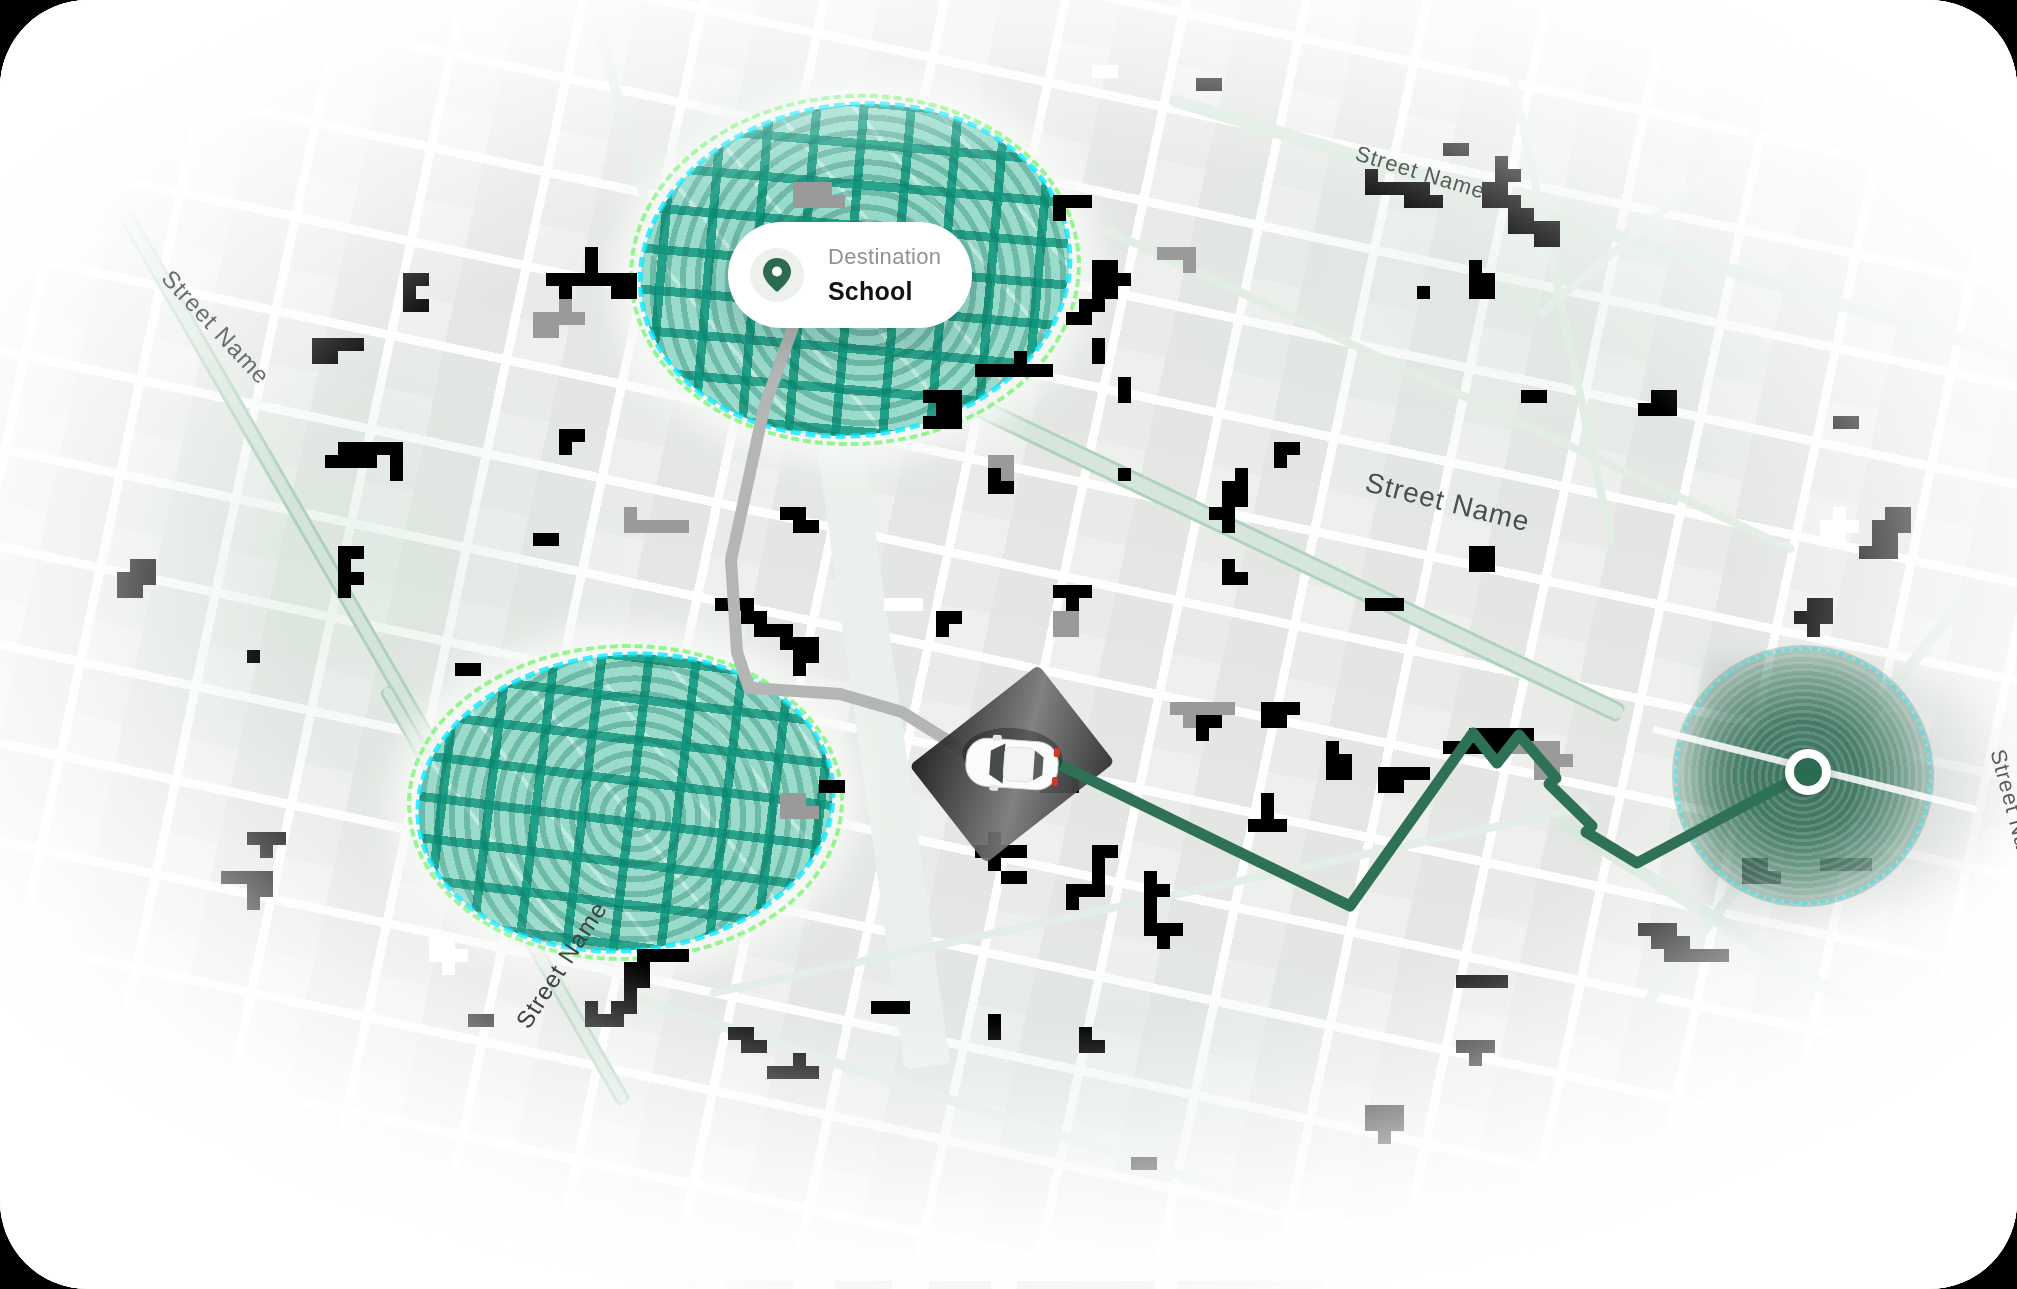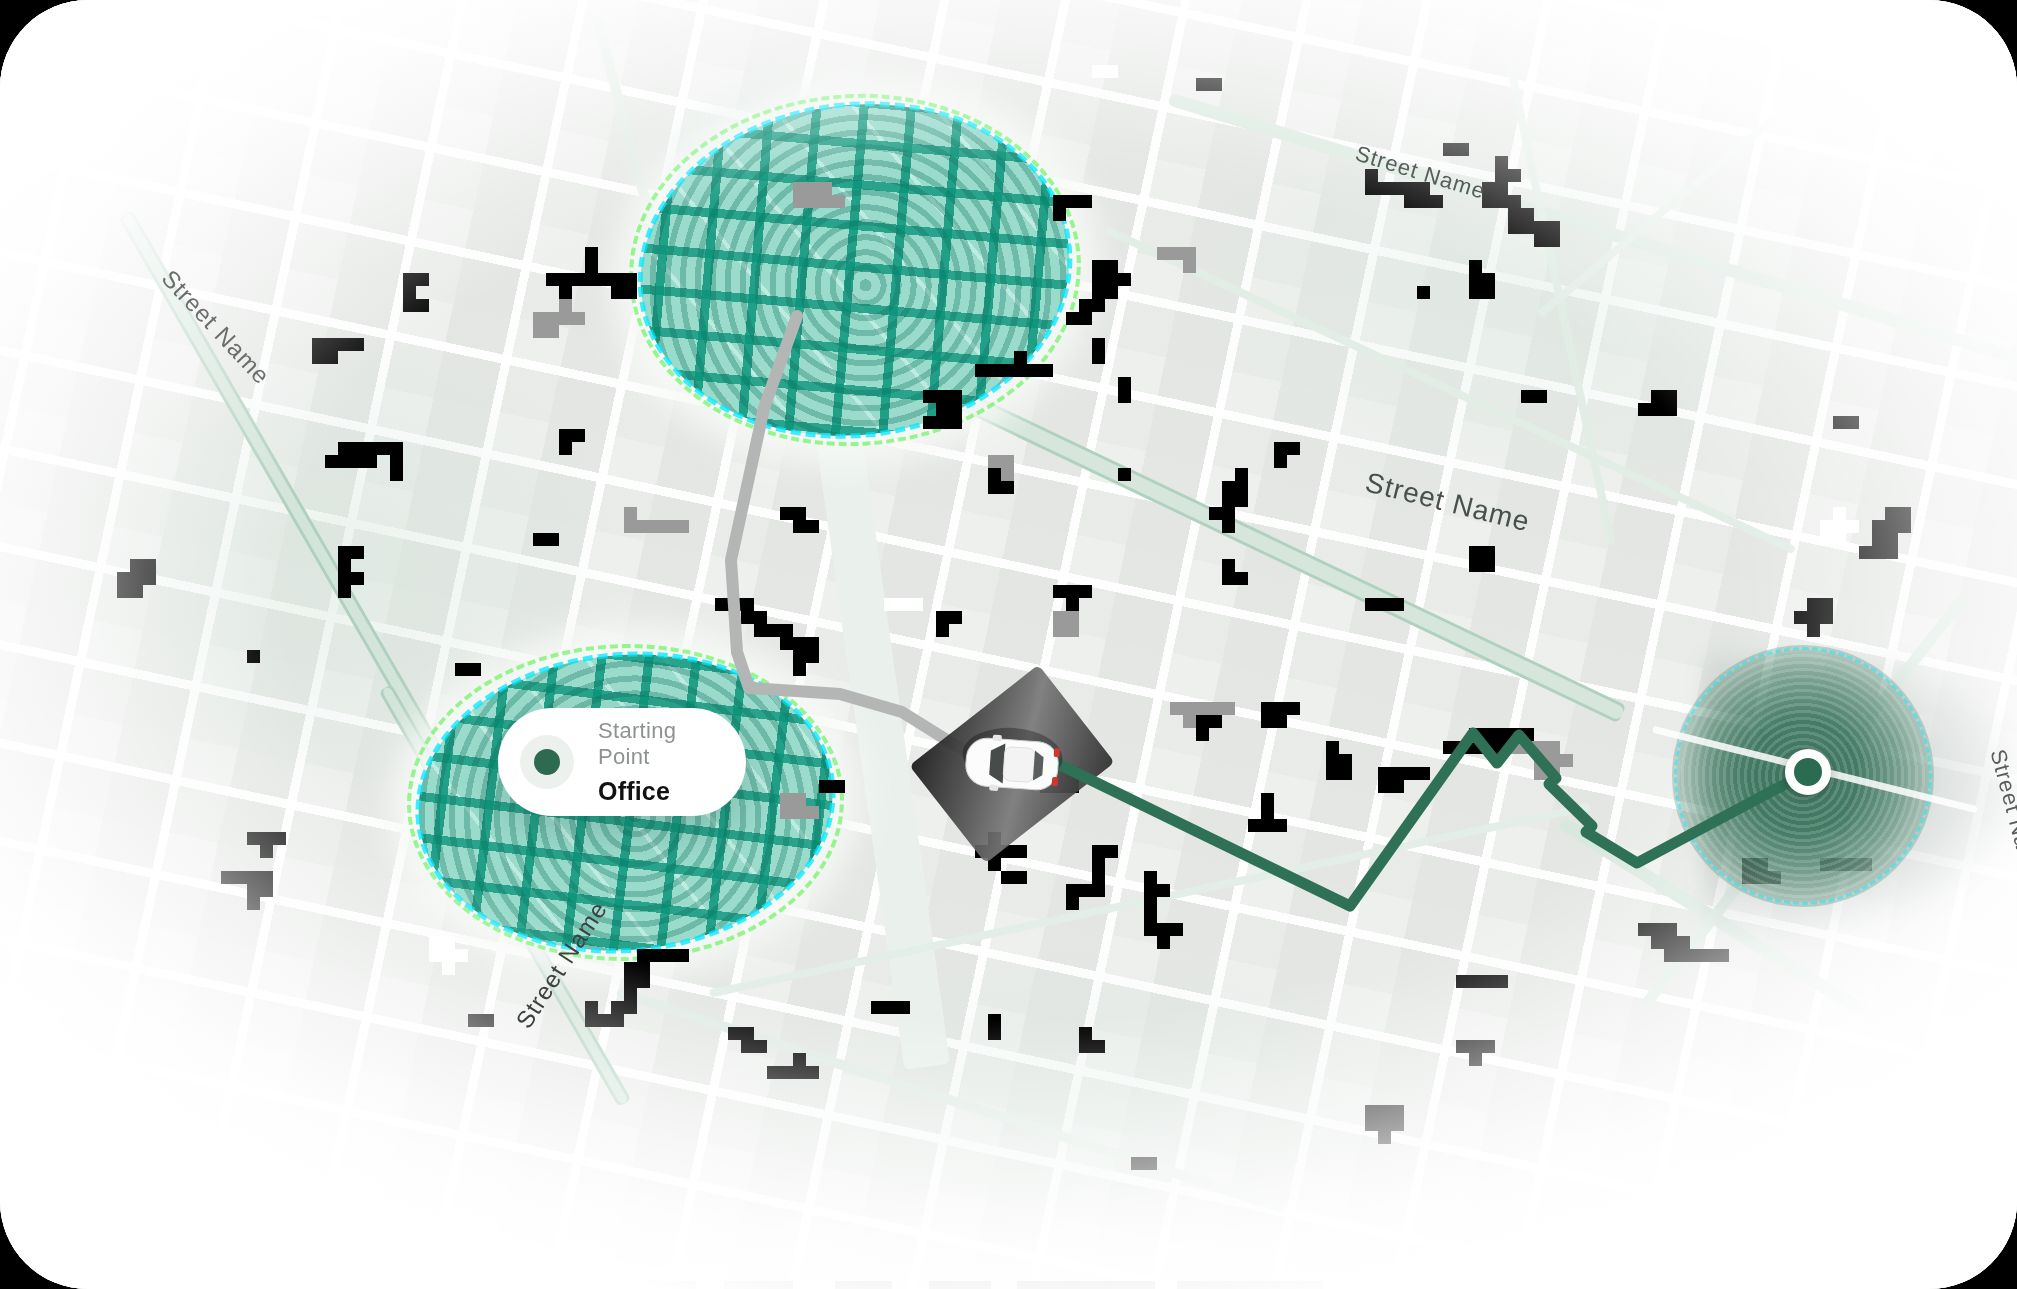--- a/index.html
+++ b/index.html
@@ -626,25 +626,28 @@
     </svg>
 
     <div class="loc-marker"></div>
 
     <div class="street-label sl1">Street Name</div>
     <div class="street-label sl2">Street Name</div>
     <div class="street-label sl3">Street Name</div>
     <div class="street-label sl4">Street Name</div>
     <div class="street-label sl5">Street Name</div>
 
-
-    <div class="card card-start">
+    <div class="card card-dest">
       <div class="icon-circle">
-        <div class="dot"></div>
+        <svg width="28" height="34" viewBox="0 0 28 34">
+          <path d="M14 0C6.3 0 0 6.2 0 13.8 0 23.5 14 34 14 34s14-10.5 14-20.2C28 6.2 21.7 0 14 0z" fill="#2d6a50"></path>
+          <circle cx="14" cy="13.5" r="5" fill="#fff"></circle>
+        </svg>
       </div>
       <div class="card-text">
-        <div class="card-title">Starting Point</div>
-        <div class="card-value">Office</div>
+        <div class="card-title">Destination</div>
+        <div class="card-value">School</div>
       </div>
     </div>
 
+
   </div>
 </div>
 
 </body></html>

